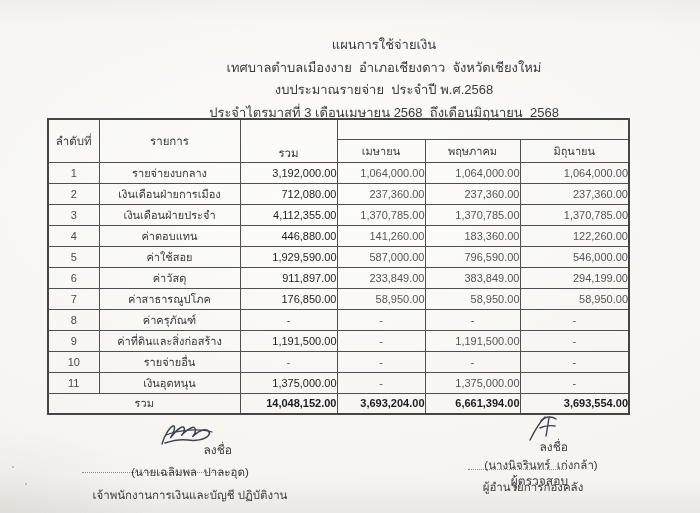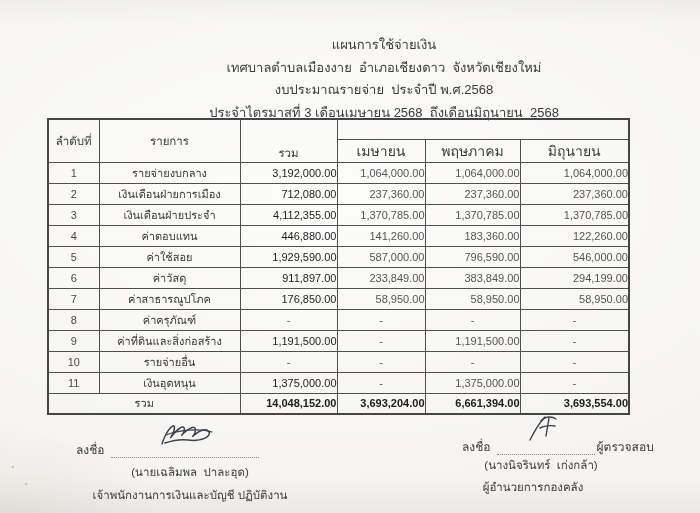--- a/index.html
+++ b/index.html
@@ -22,31 +22,31 @@
     position:absolute;left:47px;top:118px;width:581px;
     border-collapse:collapse;table-layout:fixed;
     font-size:11px;color:#3a3a3a;border:2px solid #454545;
   }
   table.budget th,table.budget td{border:1px solid #4f4f4f;padding:0;font-weight:normal;overflow:hidden;white-space:nowrap;}
   thead tr.spanrow{height:20px;padding-left:16px;}
   thead tr.monthrow{height:23px;}
   tbody tr{height:21px;}
   th.hd-no,th.hd-item{vertical-align:middle;padding-bottom:8px;text-align:center;font-size:11.5px;}
   th.hd-total{vertical-align:bottom;padding-bottom:5px;text-align:center;font-size:11.5px;}
-  th.hd-month{text-align:center;vertical-align:middle;font-size:14px;}
+  th.hd-month{text-align:center;vertical-align:middle;font-size:11px;}
   td.no{text-align:center;color:#4a4a4a;}
   td.item{text-align:center;padding-left:10px;}
   td.num{text-align:right;padding-right:9px;}
   td.tot{font-weight:bold;color:#1e1e1e;}
   td.mon{color:#555;}
   td.dash{text-align:center;padding-right:0;color:#555;}
   tr.footer td{font-weight:bold;color:#1c1c1c;text-align:right;}
   tr.footer td.flabel{text-align:center;font-weight:normal;color:#3a3a3a;}
   
-  .sigline{position:absolute;display:flex;align-items:flex-end;font-size:12px;color:#3c3c3c;}
+  .sigline{position:absolute;display:flex;align-items:flex-end;font-size:12px;color:#3c3c3c;flex-direction:column;}
   .sigline.left{left:76px;top:440px;}
   .sigline.right{left:462px;top:437px;}
   .dots{border-bottom:1.5px dotted #8a8a86;height:13px;margin:0 2px 1px 6px;}
   .dots.w-left{width:148px;}
   .dots.w-right{width:98px;}
   .sigink{position:absolute;pointer-events:none;}
   .sigink.left{left:158px;top:422px;}
   .sigink.right{left:521px;top:414px;}
   .namecenter{position:absolute;text-align:center;font-size:11.5px;white-space:pre-wrap;color:#3c3c3c;}
   .name-left{left:90px;top:463px;width:200px;}

